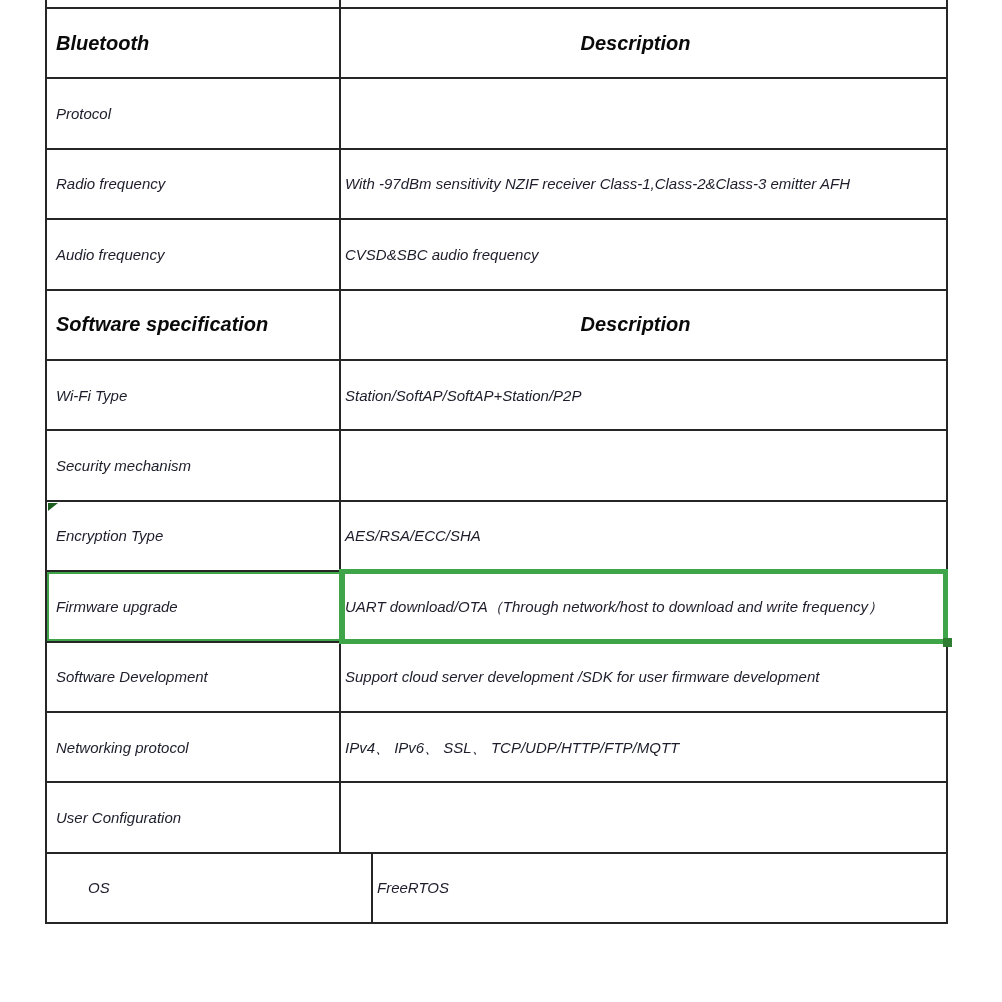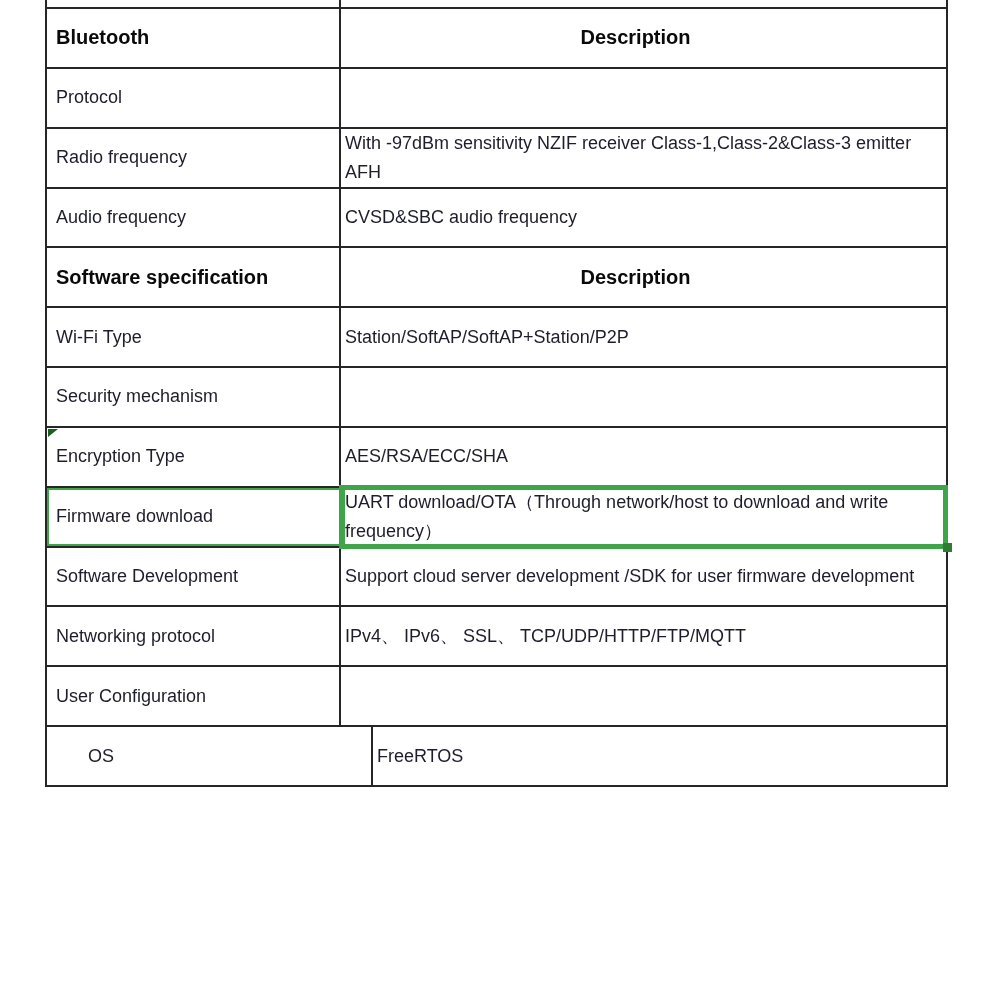--- a/index.html
+++ b/index.html
@@ -18,32 +18,32 @@
   }
   
   .clip-top{
     position:absolute;left:45px;top:0;width:903px;height:7px;
     border-left:2px solid var(--line);border-right:2px solid var(--line);
   }
   .clip-top .divider{
     position:absolute;left:292px;top:0;width:2px;height:100%;background:var(--line);
   }
   .spec-table{
-    position:absolute;left:45px;top:7px;width:903px;height:780px;
+    position:absolute;left:45px;top:7px;width:903px;height:917px;
     border:2px solid var(--line);
-    display:flex;flex-direction:column;
+    display:flex;flex-direction:column;font-style:italic;
   }
   .row{
     flex:1;display:flex;position:relative;min-height:0;
     border-bottom:2px solid var(--line);
   }
   .row:last-child{border-bottom:none;margin-left:32px;}
   .cell{
     display:flex;align-items:center;
-    font-size:18px;line-height:29px;color:var(--text);
+    font-size:15px;line-height:29px;color:var(--text);
   }
   .cell.label{
     flex:none;width:294px;border-right:2px solid var(--line);
     padding:2px 8px 2px 9px;
   }
   .cell.desc{
     flex:1;padding:2px 20px 2px 4px;
   }
   .row.header .cell{font-weight:bold;font-size:20px;color:var(--head);}
   .row.header .cell.desc{justify-content:center;text-align:center;}
@@ -113,21 +113,21 @@
 
   <div class="row">
     <div class="cell label">
       <span class="error-triangle"></span>
       <span>Encryption Type</span>
     </div>
     <div class="cell desc">AES/RSA/ECC/SHA</div>
   </div>
 
   <div class="row selected">
-    <div class="cell label">Firmware download</div>
+    <div class="cell label">Firmware upgrade</div>
     <div class="cell desc">UART download/OTA（Through network/host to download and write frequency）</div>
     <span class="fill-handle"></span>
   </div>
 
   <div class="row">
     <div class="cell label">Software Development</div>
     <div class="cell desc">Support cloud server development /SDK for user firmware development</div>
   </div>
 
   <div class="row">

